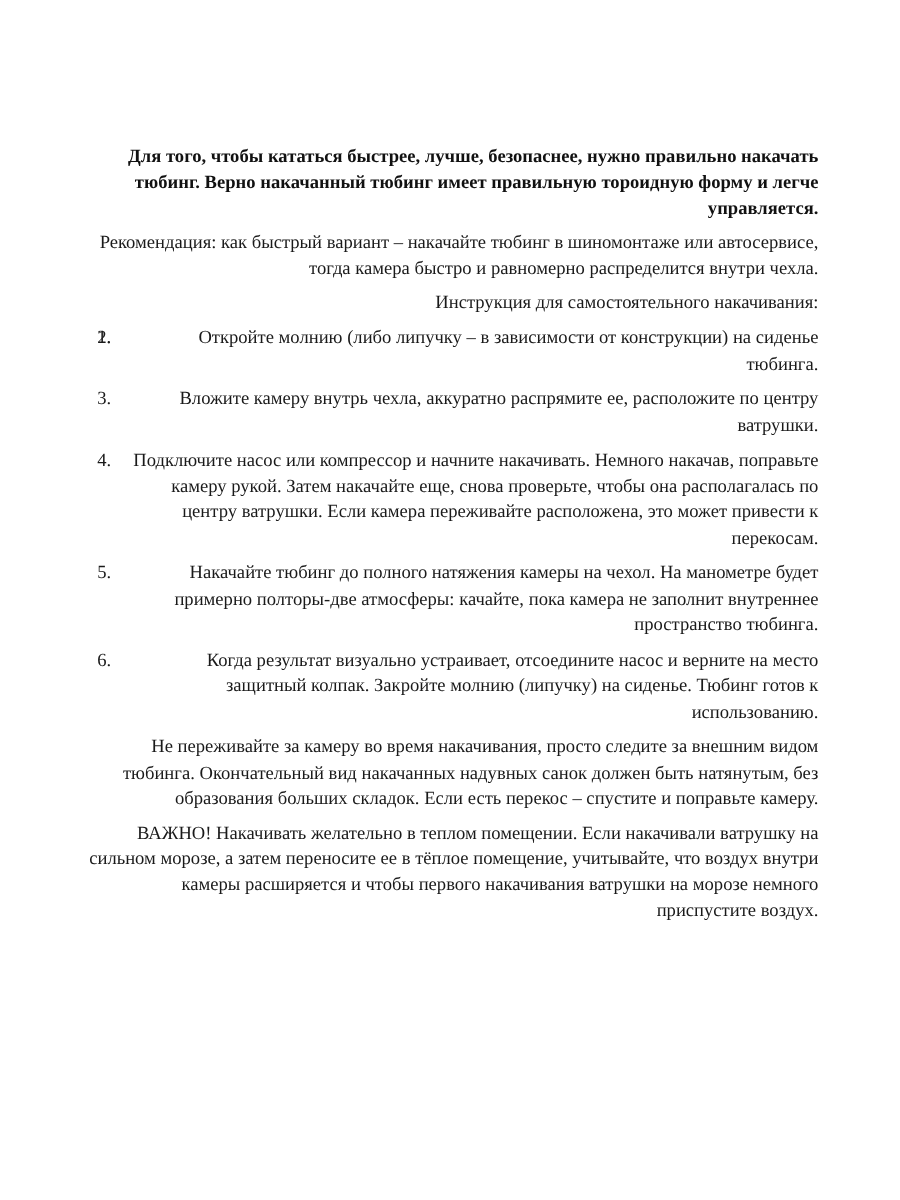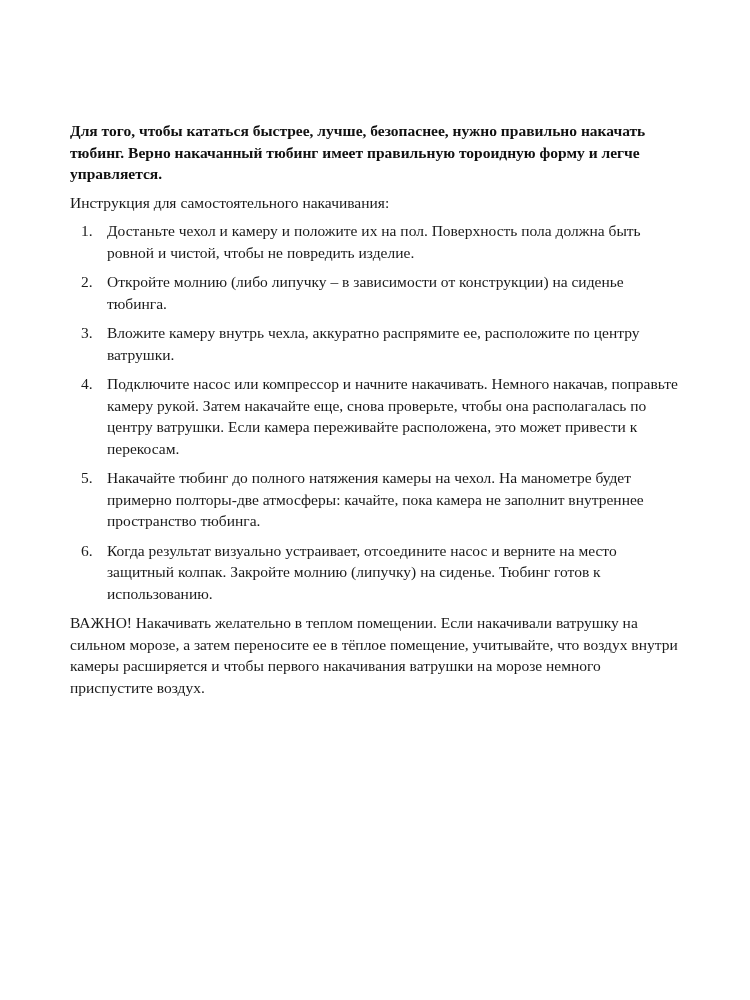--- a/index.html
+++ b/index.html
@@ -17,21 +17,21 @@
   .page {
     box-sizing: border-box;
     width: 750px;
     height: 1000px;
     background: #ffffff;
     padding: 120px 68px 40px 70px;
   }
   .doc {
     font-size: 15.5px;
     line-height: 21.5px;
-    text-align: left;
+    text-align: right;
   }
   .doc p {
     margin: 0 0 7px 0;
     padding: 0;
   }
   .doc p.bold-intro {
     font-weight: bold;
     color: #111111;
   }
   ol.steps {
@@ -51,27 +51,27 @@
 </style>
 </head>
 <body>
 
 <div class="page">
   <div class="doc">
 
     <p class="bold-intro">Для того, чтобы кататься быстрее, лучше, безопаснее, нужно правильно накачать тюбинг. Верно накачанный тюбинг имеет правильную тороидную форму и легче управляется.</p>
 
 
+    <p>Рекомендация: как быстрый вариант – накачайте тюбинг в шиномонтаже или автосервисе, тогда камера быстро и равномерно распределится внутри чехла.</p>
 
     <p>Инструкция для самостоятельного накачивания:</p>
 
     <ol class="steps">
       <li>
         <span class="num">1.</span>
-        <span class="txt">Достаньте чехол и камеру и положите их на пол. Поверхность пола должна быть ровной и чистой, чтобы не повредить изделие.</span>
       </li>
       <li>
         <span class="num">2.</span>
         <span class="txt">Откройте молнию (либо липучку – в зависимости от конструкции) на сиденье тюбинга.</span>
       </li>
       <li>
         <span class="num">3.</span>
         <span class="txt">Вложите камеру внутрь чехла, аккуратно распрямите ее, расположите по центру ватрушки.</span>
       </li>
       <li>
@@ -81,17 +81,18 @@
       <li>
         <span class="num">5.</span>
         <span class="txt">Накачайте тюбинг до полного натяжения камеры на чехол. На манометре будет примерно полторы-две атмосферы: качайте, пока камера не заполнит внутреннее пространство тюбинга.</span>
       </li>
       <li>
         <span class="num">6.</span>
         <span class="txt">Когда результат визуально устраивает, отсоедините насос и верните на место защитный колпак. Закройте молнию (липучку) на сиденье. Тюбинг готов к использованию.</span>
       </li>
     </ol>
 
+    <p>Не переживайте за камеру во время накачивания, просто следите за внешним видом тюбинга. Окончательный вид накачанных надувных санок должен быть натянутым, без образования больших складок. Если есть перекос – спустите и поправьте камеру.</p>
 
     <p>ВАЖНО! Накачивать желательно в теплом помещении. Если накачивали ватрушку на сильном морозе, а затем переносите ее в тёплое помещение, учитывайте, что воздух внутри камеры расширяется и чтобы первого накачивания ватрушки на морозе немного приспустите воздух.</p>
 
   </div>
 </div>
 
 </body></html>

